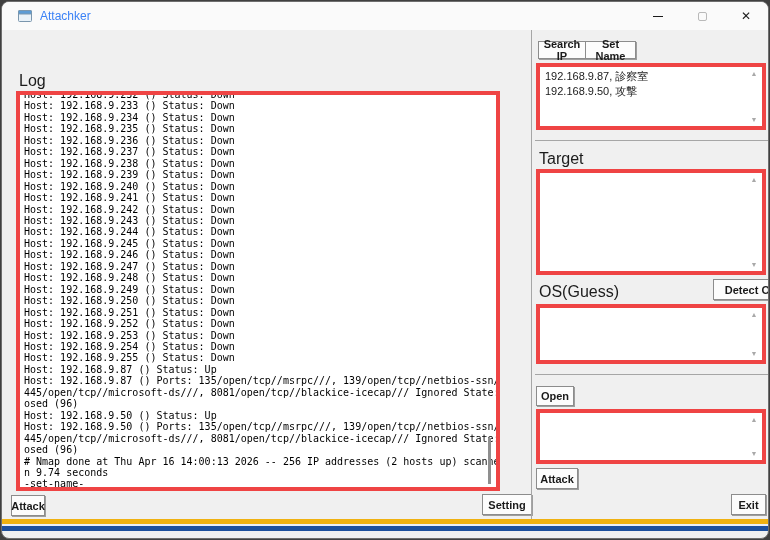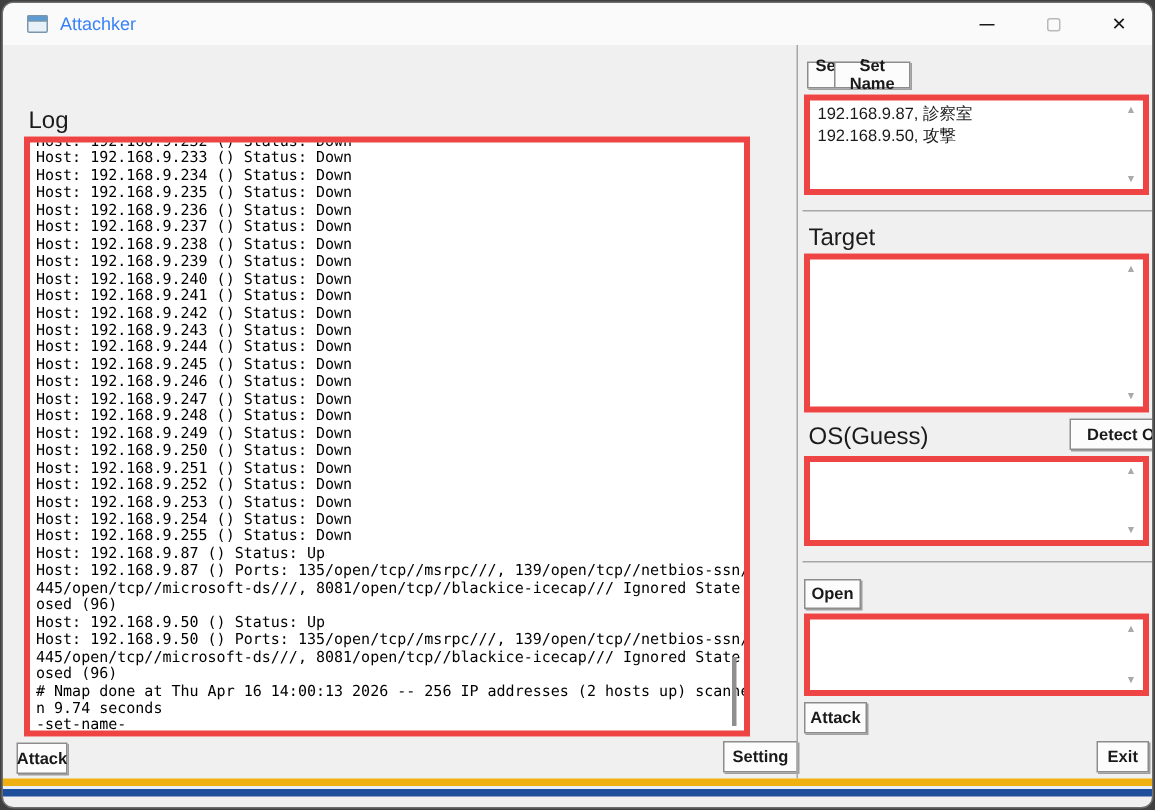--- a/index.html
+++ b/index.html
@@ -122,21 +122,21 @@
 -set-name-</pre>
     <div class="log-thumb"></div>
   </div>
 
   <button class="btn" style="left:9px; top:493px; width:34px; height:21px;">Attack</button>
   <button class="btn" style="left:480px; top:492px; width:50px; height:21px;">Setting</button>
 
   <div class="vsep"></div>
 
   <button class="btn" style="left:536px; top:39px; width:48px; height:18px;">Search IP</button>
-  <button class="btn" style="left:554px; top:39px; width:51px; height:18px;">Set Name</button>
+  <button class="btn" style="left:583px; top:39px; width:51px; height:18px;">Set Name</button>
 
   <div class="textbox" style="left:534px; top:61px; width:230px; height:67px;">
     <div class="listbox-items">192.168.9.87, 診察室
 192.168.9.50, 攻撃</div>
     <div class="scrollcol">
       <span>▲</span>
       <span>▼</span>
     </div>
   </div>
 

